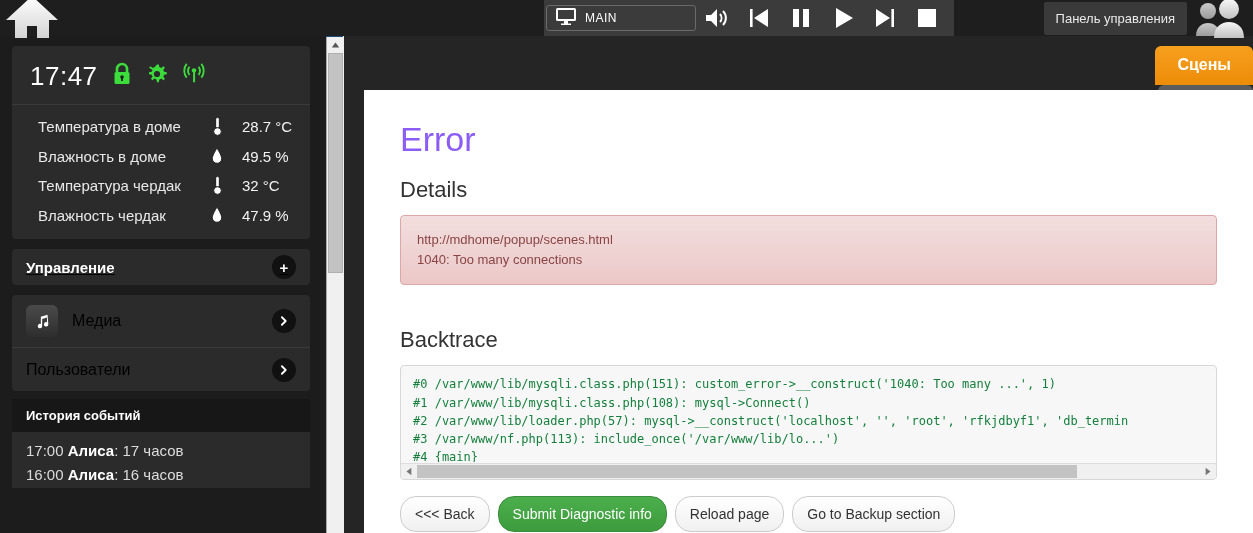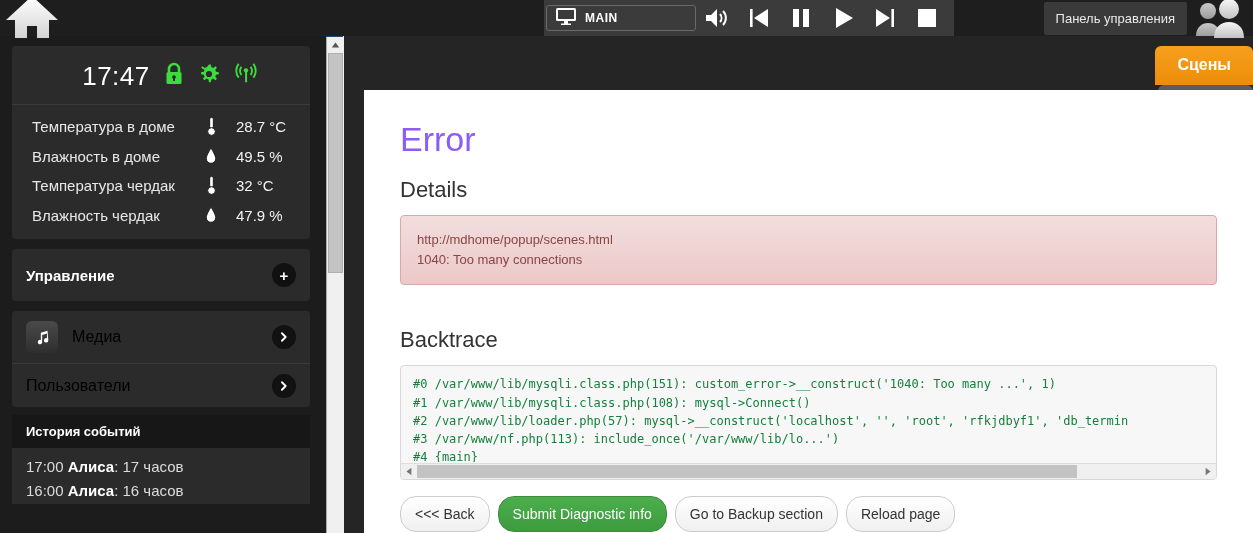--- a/index.html
+++ b/index.html
@@ -24,21 +24,21 @@
     background: #3b3b3b;
     padding: 0 6px 0 0;
   }
   .main-btn {
     display: flex; align-items: center; gap: 8px;
     border: 1px solid #6a6a6a; border-radius: 3px;
     height: 26px; padding: 0 12px 0 8px; margin-left: 2px;
     min-width: 150px;
   }
   .main-btn .label {
-    color: #fff; font-size: 12px; font-weight: bold; letter-spacing: .5px;
+    color: #fff; font-size: 12px; font-weight: normal; letter-spacing: .5px;
   }
   .ctl { display:flex; align-items:center; justify-content:center;
          width: 42px; height: 36px; cursor: pointer; }
   .topbar-right {
     position: absolute; right: 0; top: 0; height: 36px;
     display: flex; align-items: center;
   }
   .panel-btn {
     background: #3a3a3a; color: #e9e9e9; font-size: 13px;
     padding: 9px 12px; border-radius: 2px; margin-right: 8px;
@@ -49,36 +49,36 @@
   
   .sidebar {
     position: absolute; left: 0; top: 36px; width: 322px; height: 497px;
     background: #1c1c1c; overflow: hidden;
   }
   .card {
     margin: 10px 12px 0 12px; background: #2b2b2b; border-radius: 4px;
   }
   .status-row {
     display: flex; align-items: center; gap: 14px;
-    padding: 14px 0 12px 18px; height: 58px; justify-content: center;
+    padding: 14px 0 12px 18px; height: 58px;
   }
   .clock { color: #fff; font-size: 26px; letter-spacing: .5px; }
-  .sensors { border-top: 1px solid #3a3a3a; padding: 6px 0 10px 2px; }
+  .sensors { border-top: 1px solid #3a3a3a; padding: 6px 0 10px 8px; }
   .sensor {
     display: flex; align-items: center;
     color: #e8e8e8; font-size: 15px; padding: 5px 0 5px 18px;
   }
   .sensor .nm { min-width: 168px; }
   .sensor .ico { width: 22px; display:flex; justify-content:center; }
   .sensor .val { margin-left: 14px; color: #f2f2f2; }
 
   .bar {
     margin: 10px 12px 3px 12px; background: #2b2b2b; border-radius: 4px;
     display: flex; align-items: center; justify-content: space-between;
-    padding: 0 14px; height: 52px;
+    padding: 0 14px; height: 36px; text-decoration: underline;
   }
   .bar .t { color: #fff; font-size: 15px; font-weight: bold; }
   .circ-btn {
     width: 24px; height: 24px; border-radius: 50%;
     background: #111; display: flex; align-items: center; justify-content: center;
     color: #fff; font-size: 15px; font-weight: bold; line-height: 1;
   }
   .grp { margin: 10px 12px 0 12px; background: #2b2b2b; border-radius: 4px; }
   .grp .row {
     display: flex; align-items: center; justify-content: space-between;
@@ -437,18 +437,18 @@
             <svg viewBox="0 0 7 10" width="6" height="9">
                 <path d="M0.7 0.7 L0.7 9.3 L6.5 5 Z" fill="#777"></path>
               </svg>
           </div>
         </div>
       </div>
 
       <div class="btn-row">
         <div class="btn">&lt;&lt;&lt; Back</div>
         <div class="btn green">Submit Diagnostic info</div>
+        <div class="btn">Reload page</div>
         <div class="btn">Go to Backup section</div>
-        <div class="btn">Reload page</div>
       </div>
     </div>
   </div>
 </div>
 
 </body></html>

